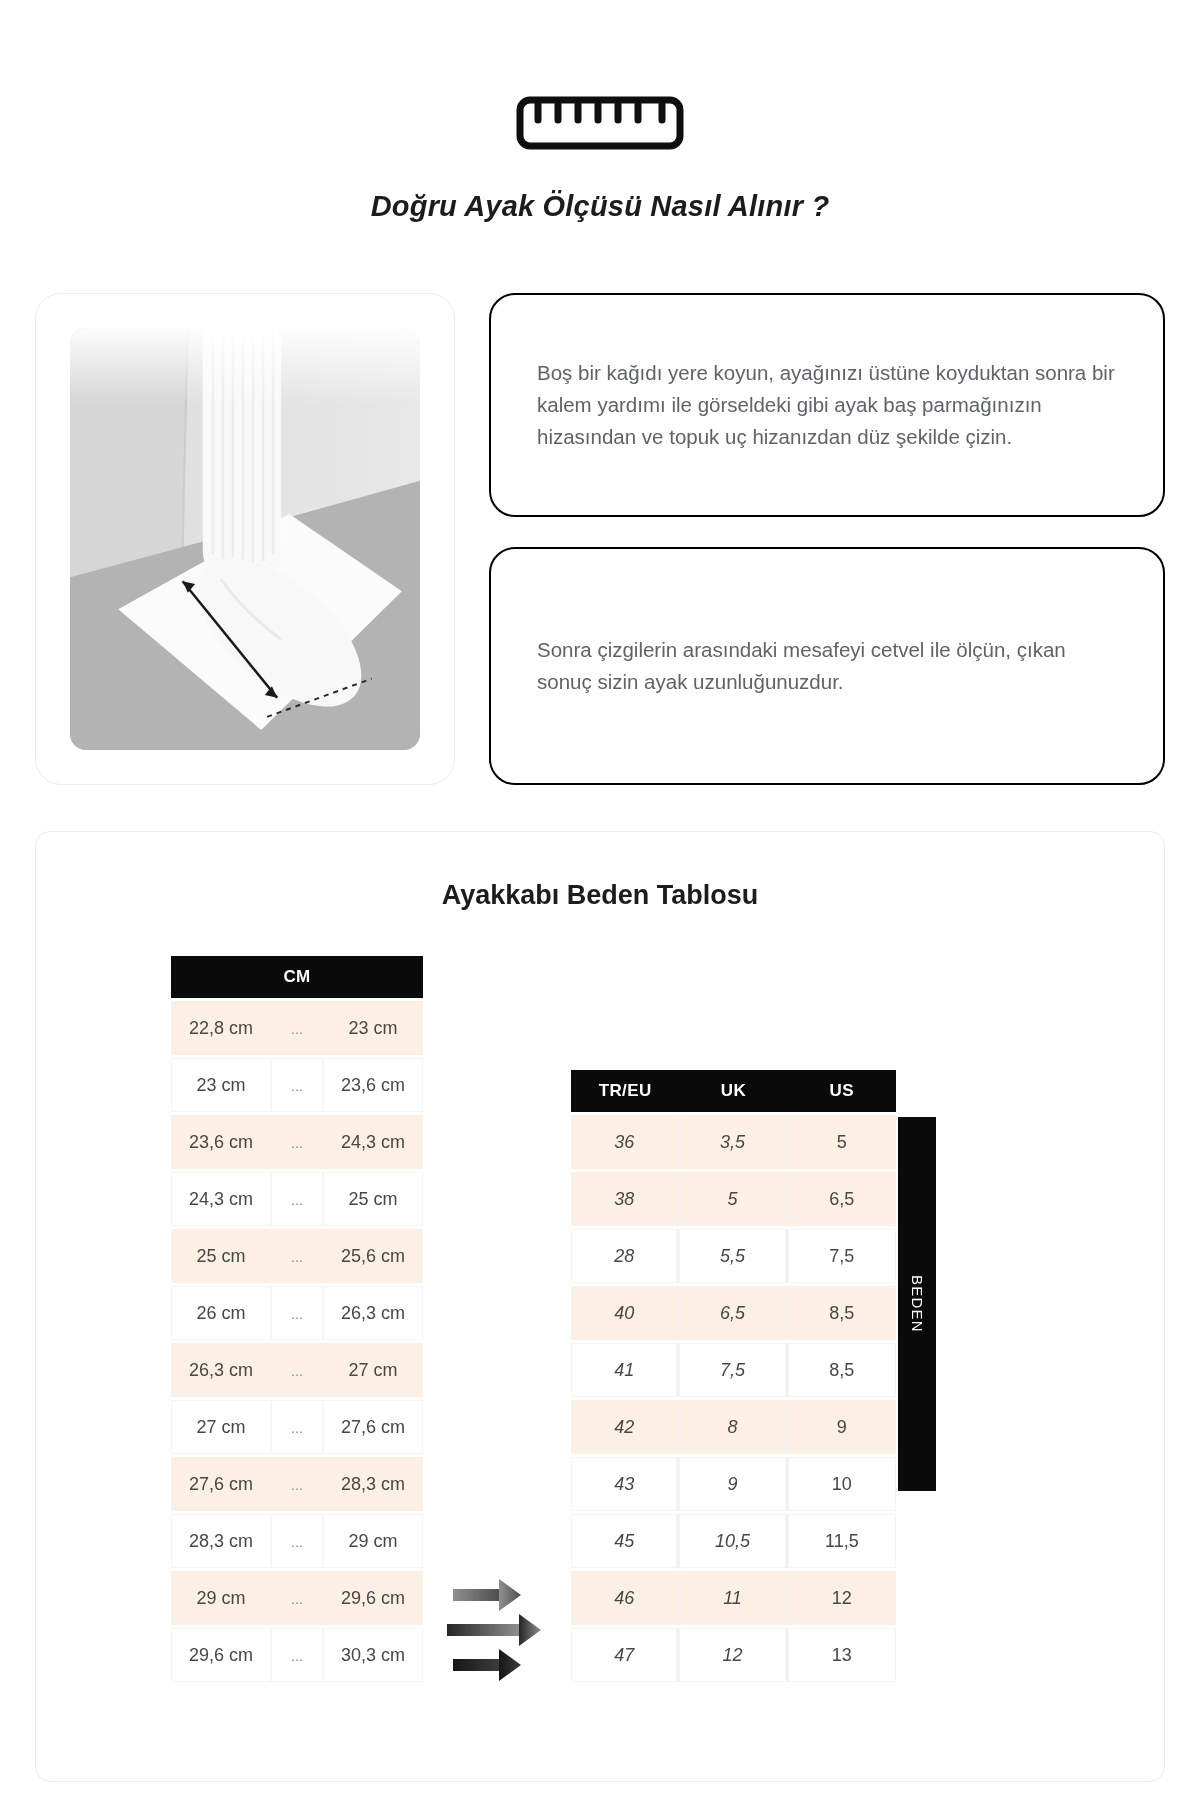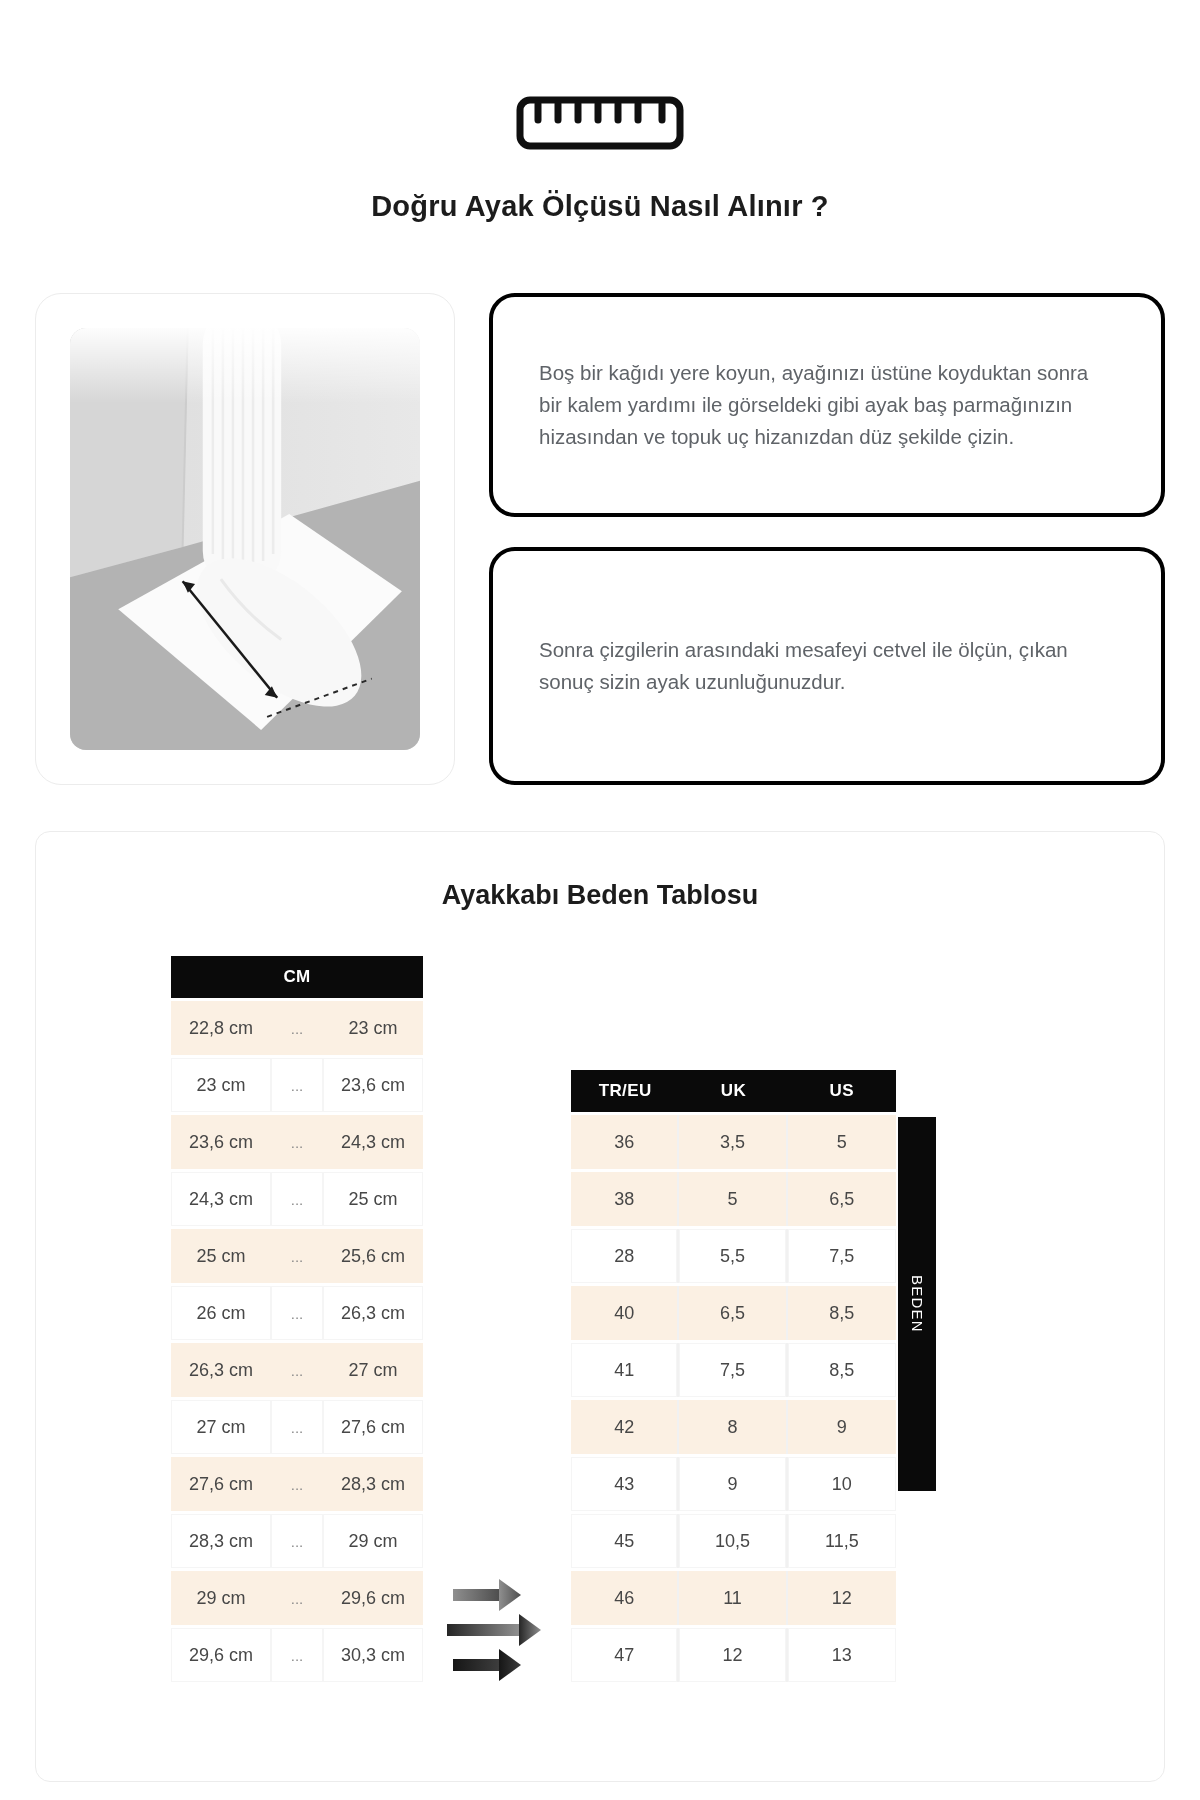--- a/index.html
+++ b/index.html
@@ -1,31 +1,31 @@
 <!DOCTYPE html>
 <html><head>
 <meta charset="utf-8">
 <style>
   * { margin:0; padding:0; box-sizing:border-box; }
   html,body { background:#ffffff; }
   body { font-family:"Liberation Sans", sans-serif; }
   .page { position:relative; width:1200px; height:1800px; margin:0 auto; background:#fff; overflow:hidden; }
 
   
-  .hero { padding-top:96px; text-align:center; }
+  .hero { padding-top:96px; text-align:center;font-style:italic; }
   .ruler-wrap { display:flex; justify-content:center; }
   .page-title { margin-top:40px; font-size:29px; font-weight:700; color:#1c1c1c; letter-spacing:0.2px; }
 
   
   .info-row { display:flex; gap:34px; margin:70px 35px 0 35px; }
   .photo-card { width:420px; height:492px; border:1px solid #ececec; border-radius:26px; padding:34px; background:#fff; flex:none; }
   .photo-frame { width:100%; height:100%; border-radius:16px; overflow:hidden; }
   .photo-frame svg { display:block; width:100%; height:100%; }
   .text-cards { flex:1; display:flex; flex-direction:column; gap:30px; height:492px; }
-  .text-card { border:4px solid #000000; border-radius:26px; display:flex; align-items:center; padding:13px 46px; font-size:20.5px; line-height:1.55; color:#5f6368; background:#fff; }
+  .text-card { border:2px solid #000000; border-radius:26px; display:flex; align-items:center; padding:13px 46px; font-size:20.5px; line-height:1.55; color:#5f6368; background:#fff; }
   .text-card.first { flex:1.07; }
   .text-card.second { flex:1.15; }
 
   
   .table-card { margin:46px 35px 0 35px; border:1px solid #ececec; border-radius:15px; padding:48px 0 96px 0; background:#fff; }
   .section-title { text-align:center; font-size:27px; font-weight:700; color:#1c1c1c; }
   .tables-row { display:flex; align-items:flex-end; margin-top:42px; padding-left:135px; }
 
   table { border-collapse:separate; border-spacing:0 3px; }
   th { background:#0a0a0a; color:#ffffff; font-size:17px; font-weight:600; height:42px; letter-spacing:0.4px; }
@@ -37,21 +37,21 @@
   .cm-table td:nth-child(1){ width:100px; }
   .cm-table td:nth-child(2){ width:52px; font-size:15px; color:#8a8a8a; }
   .cm-table td:nth-child(3){ width:100px; }
 
   .arrows-zone { width:148px; flex:none; display:flex; justify-content:center; }
   .arrows-zone svg { margin-top:300px; display:block; }
 
   .size-wrap { position:relative; flex:none; margin-right:40px; }
   .size-table { width:325px; }
   .size-table td { width:108px; }
-  .size-table td:nth-child(1), .size-table td:nth-child(2) { border-right:2px solid #f1f1f1; }
+  .size-table td:nth-child(1), .size-table td:nth-child(2) { border-right:2px solid #f1f1f1;font-style:italic; }
   .beden-bar { position:absolute; right:-40px; top:50px; width:38px; height:374px; background:#0a0a0a; color:#ffffff;
     display:flex; align-items:center; justify-content:center; writing-mode:vertical-rl;
     font-size:15px; font-weight:500; letter-spacing:1.2px; }
 </style>
 </head>
 <body>
 
 <div class="page">
 
   <div class="hero">

